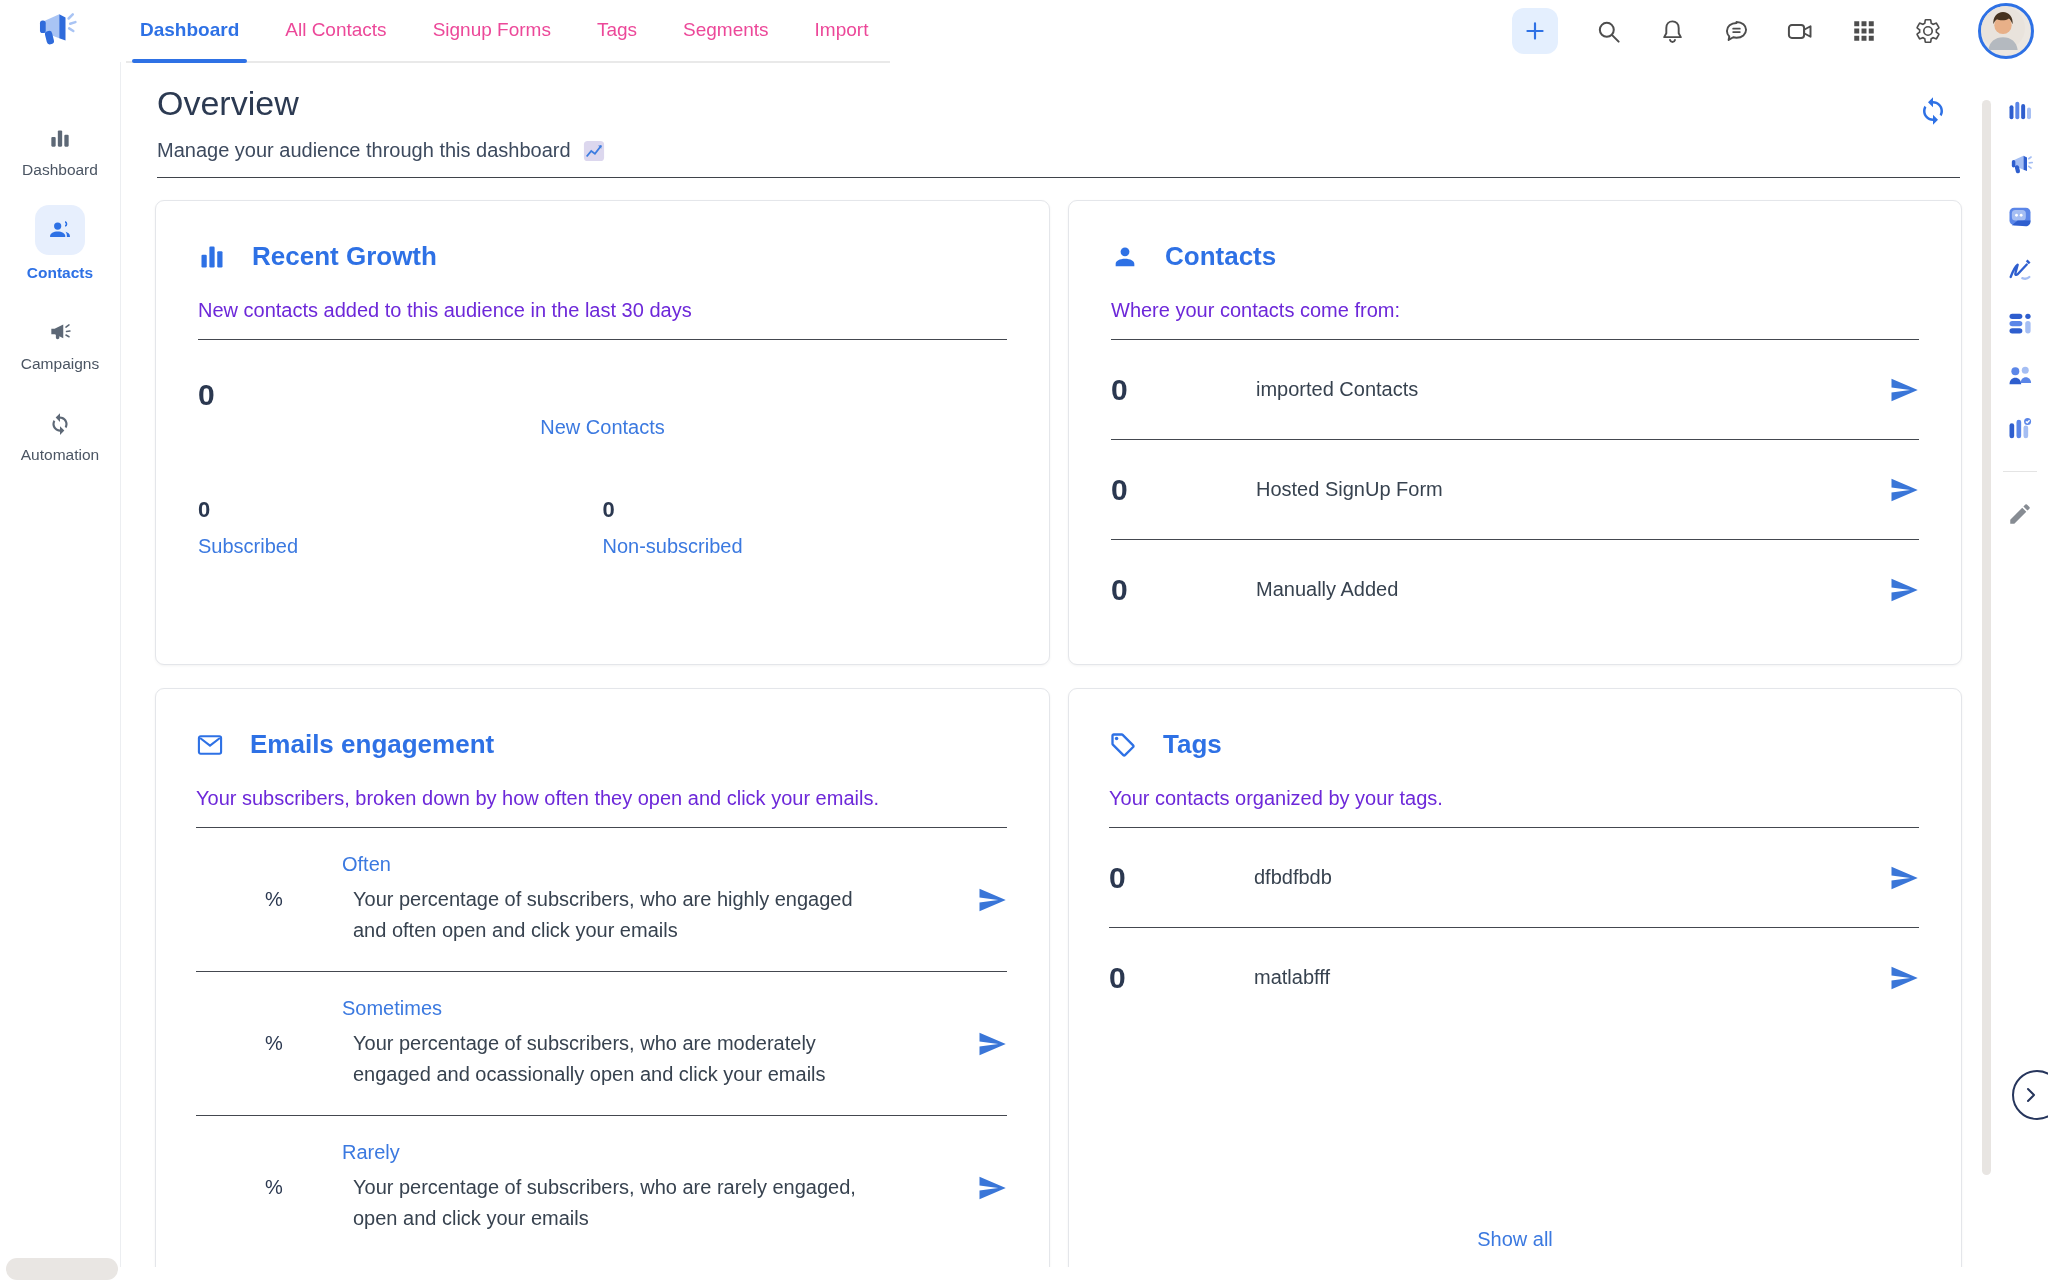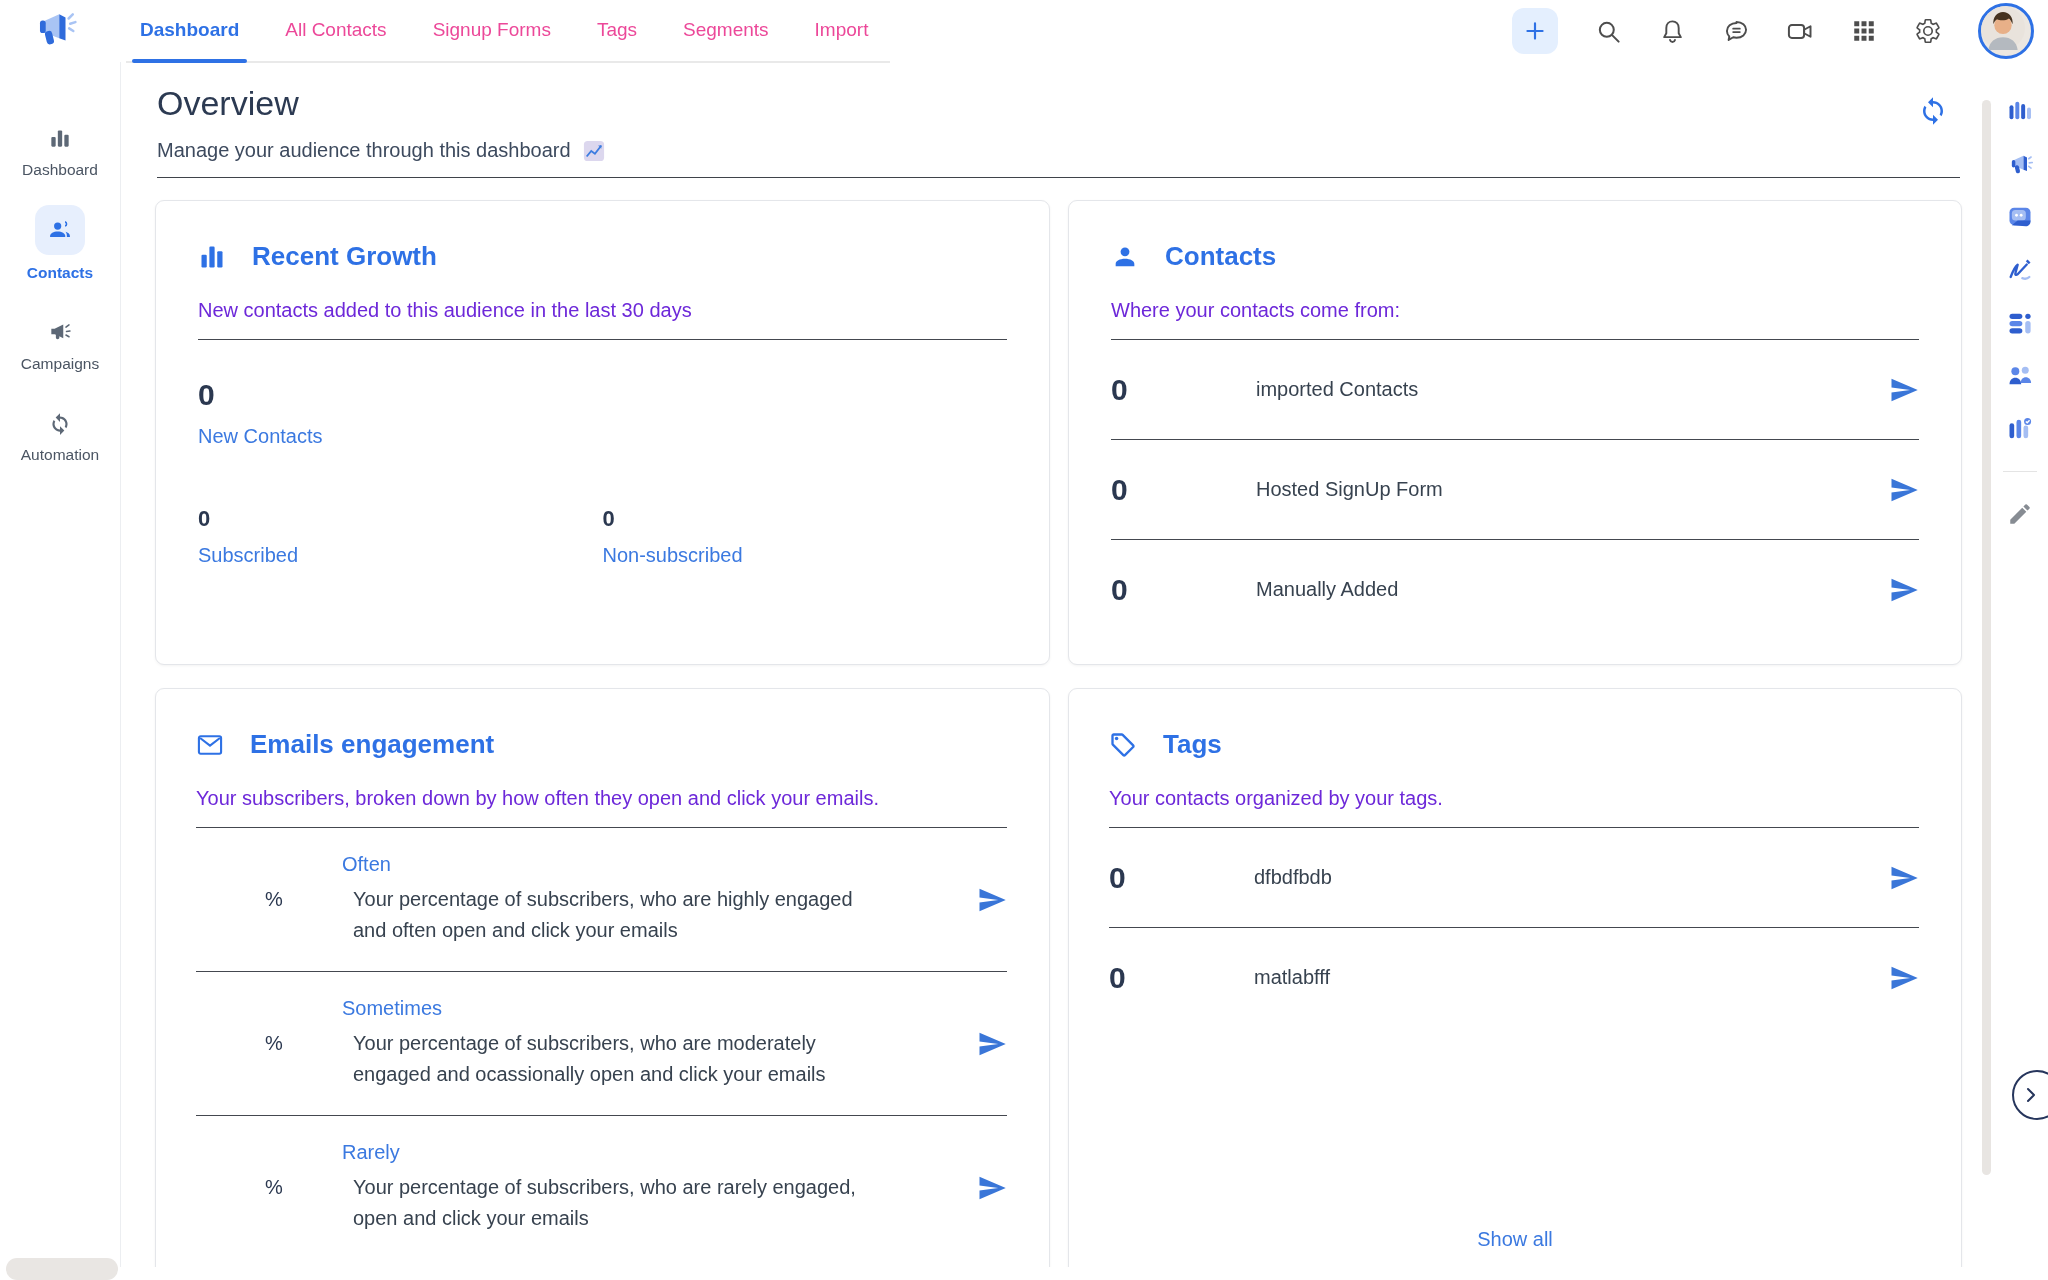--- a/index.html
+++ b/index.html
@@ -47,21 +47,21 @@
   .card.r2{height:592px;padding-left:40px;}
   .card-head{display:flex;align-items:center;gap:26px;}
   .card-ic{width:28px;height:28px;color:#2e71e5;flex:0 0 auto;}
   .card-title{font-size:26px;color:#2e71e5;font-weight:bold;}
   .card-sub{font-size:20px;color:#6d28d9;margin-top:27px;}
   .cdiv{border-bottom:1px solid #44484f;margin-top:17px;}
 
   .big0{font-size:30px;font-weight:bold;color:#2b3850;}
   .blue-link{color:#3b79e0;font-size:20px;cursor:pointer;}
   .rg-count{margin-top:38px;}
-  .rg-link{margin-top:13px;}
+  .rg-link{margin-top:4px;text-align:center;}
   .rg-date{font-size:20px;color:#37424f;margin-top:22px;}
   .rg-stats{display:flex;margin-top:58px;}
   .rg-stat{width:50%;}
   .rg-stat .blue-link{display:block;margin-top:12px;}
 
   .crow{height:99px;display:flex;align-items:center;}
   .crow .cnt{width:40px;}
   .crow .clabel{margin-left:105px;font-size:20px;color:#37424f;}
   .crow .send{margin-left:auto;width:30px;height:30px;color:#3a76d8;cursor:pointer;}
   .rowdiv{border-bottom:1px solid #44484f;}

